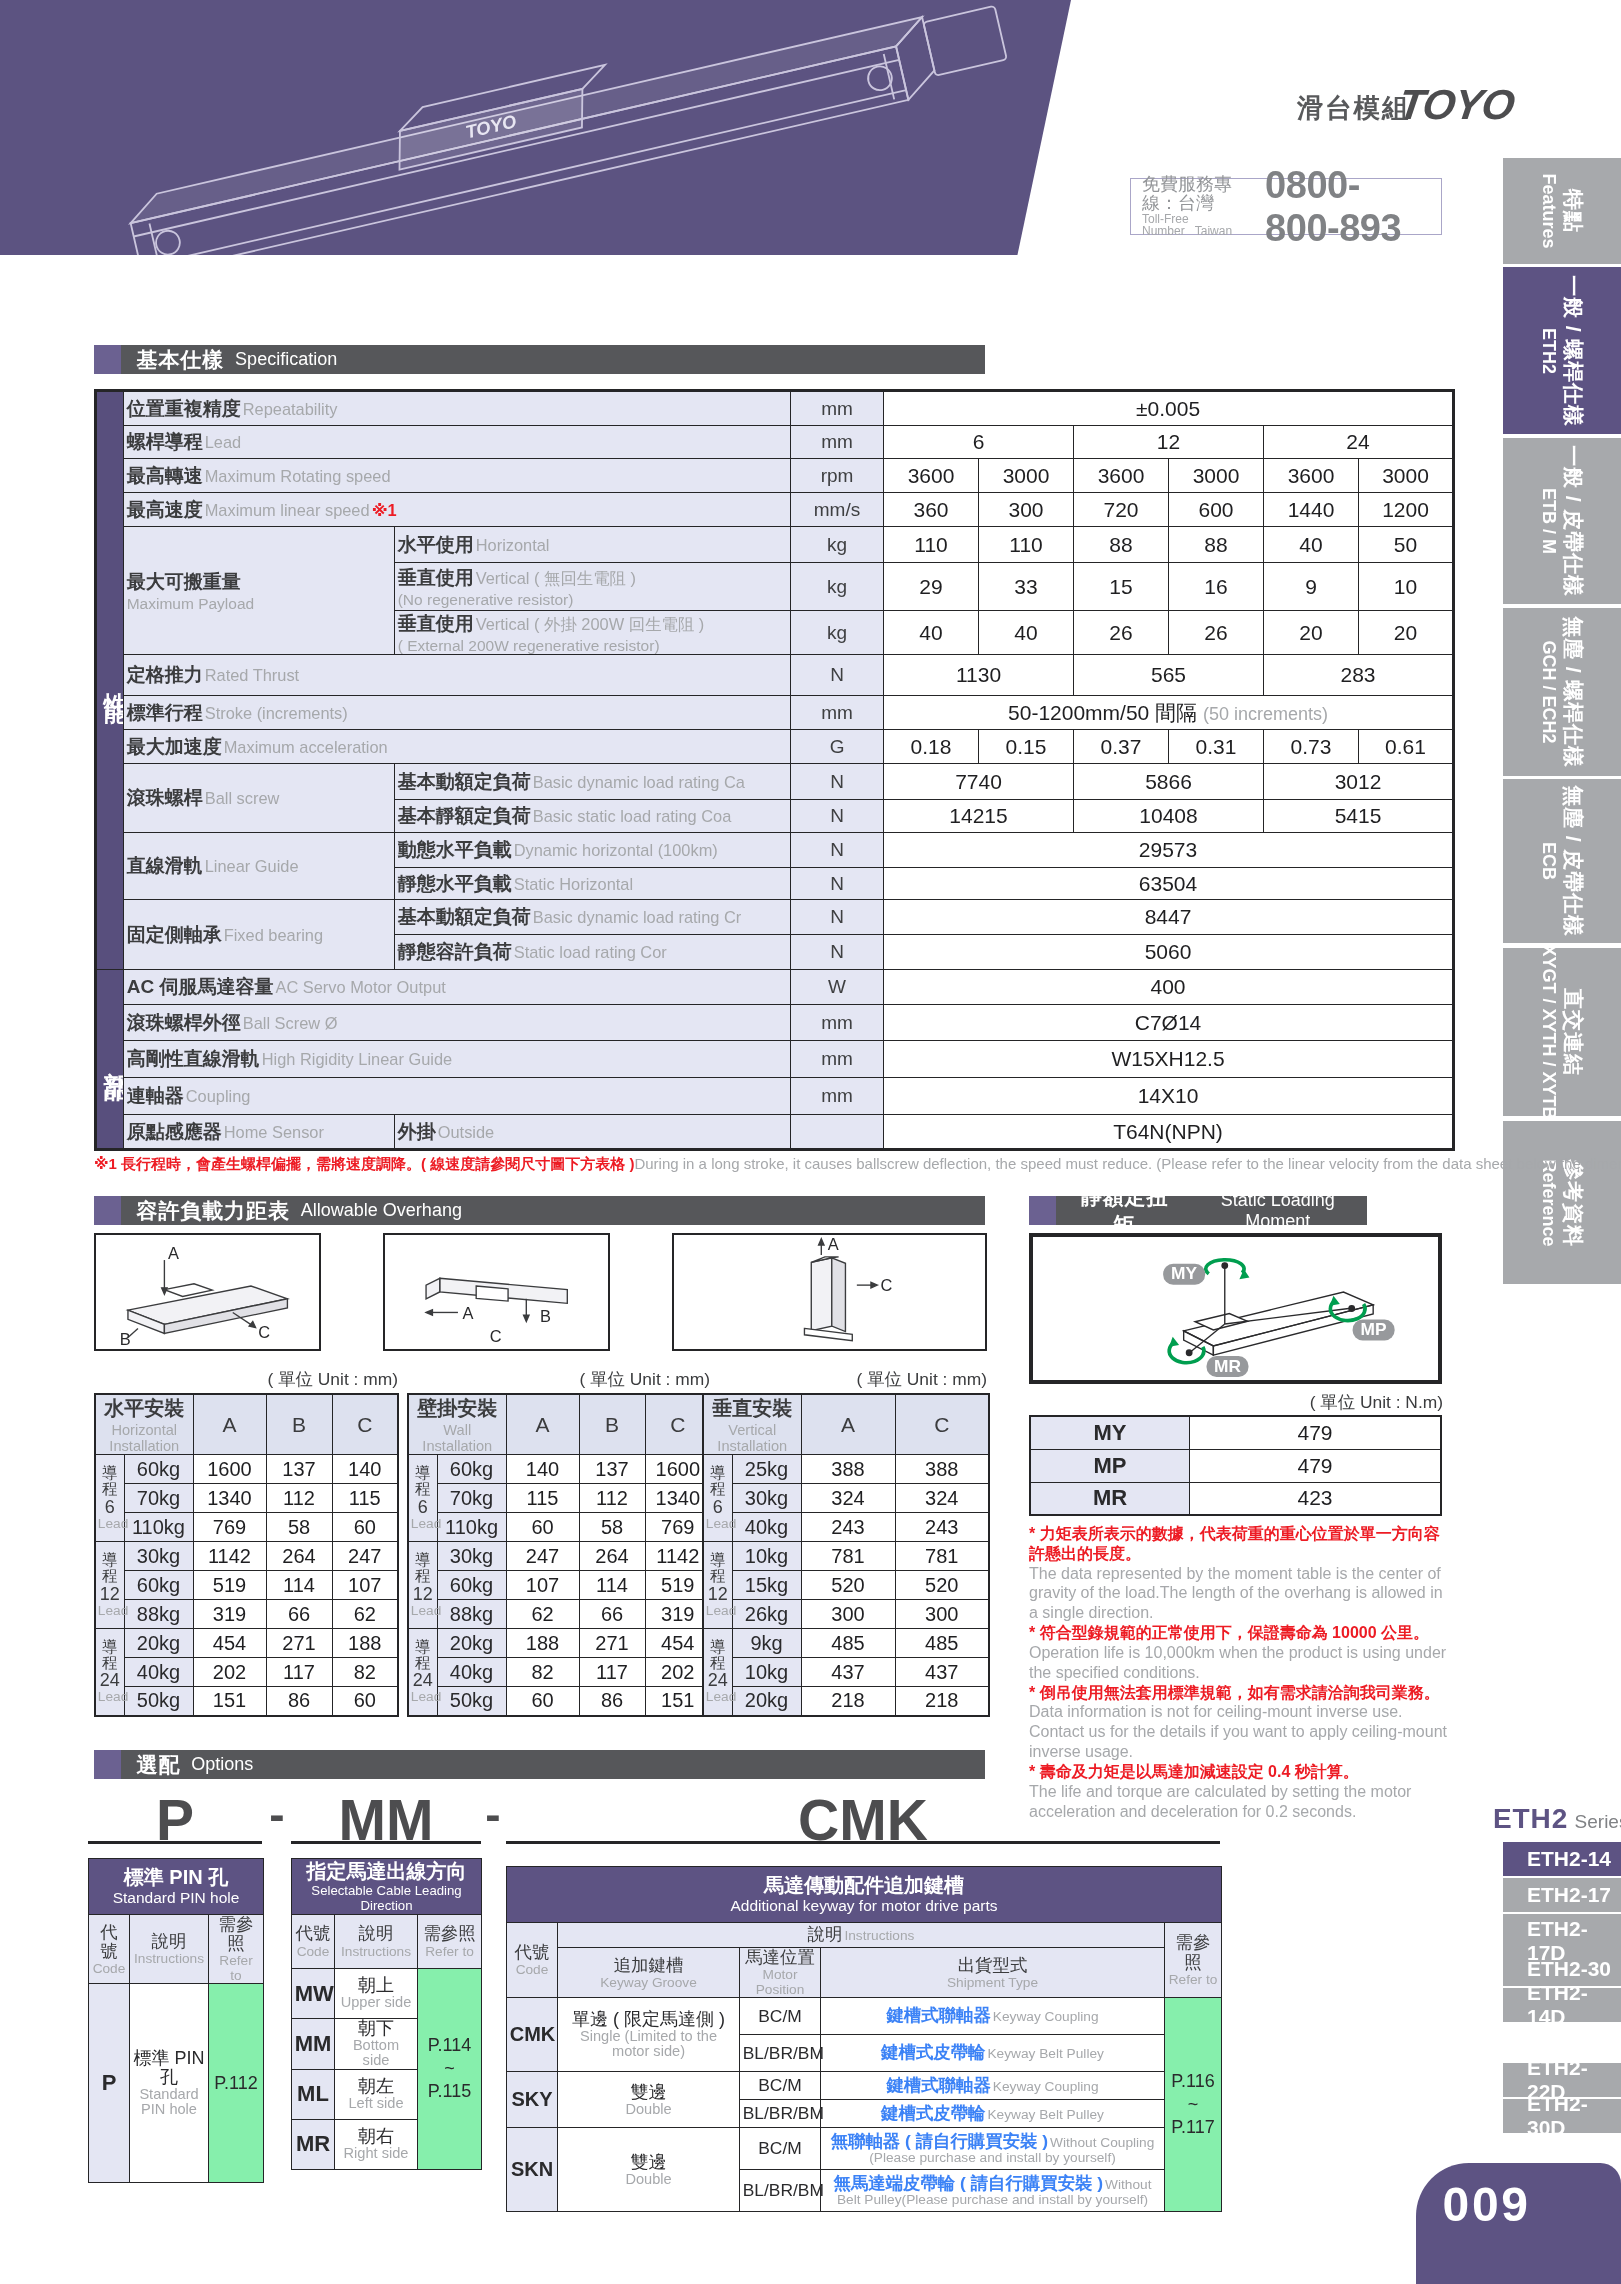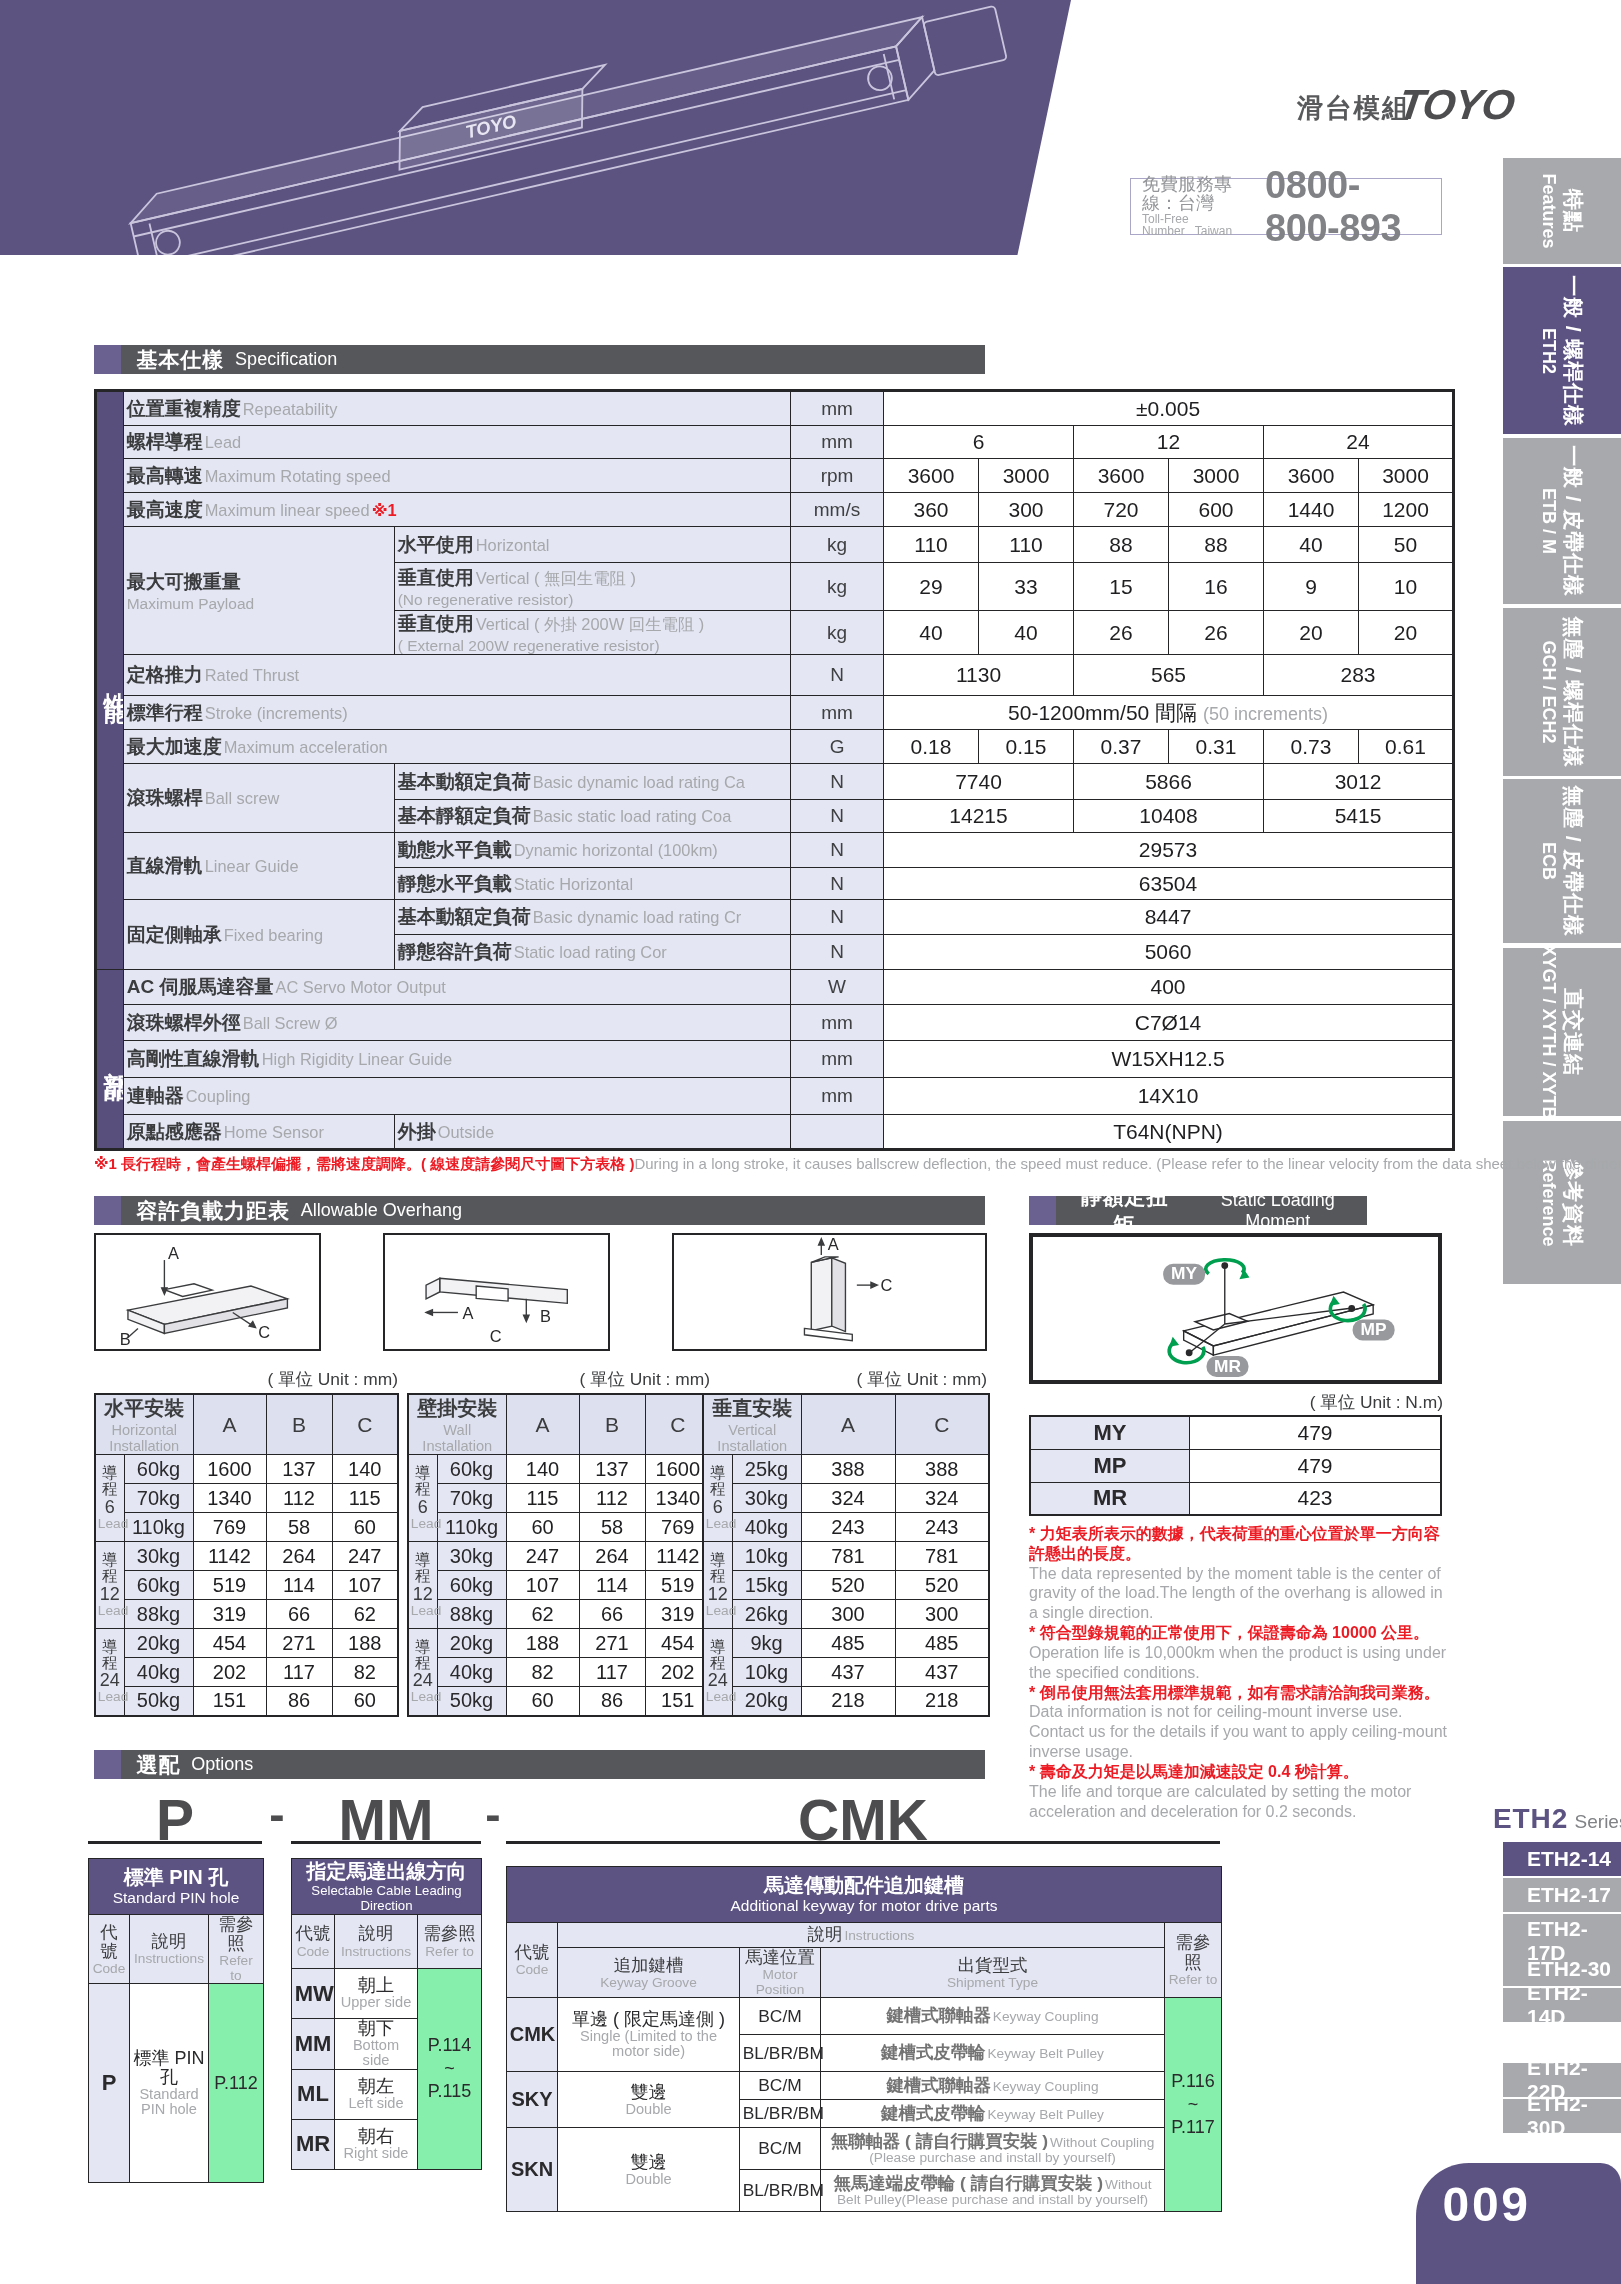--- a/index.html
+++ b/index.html
@@ -81,21 +81,21 @@
   .p-head .h-en{display:block;font-size:15.5px;}
   .colhead{background:#e4e6f3;line-height:1.1;}
   .colhead .c-zh{display:block;font-size:17.4px;color:#3b3c3e;}
   .colhead .c-en{display:block;font-size:13.7px;color:#a6a8ab;}
   .codecell{background:#e4e6f3;font-size:22px;font-weight:600;color:#2a2a2c;}
   .desccell{background:#fff;text-align:left;padding-left:6.4px;line-height:1.05;}
   .desccell .d-zh{display:block;font-size:18px;color:#2a2a2c;}
   .desccell .d-en{display:block;font-size:14.6px;color:#a6a8ab;}
   .refcell{background:#86efac;font-size:18px;color:#2a2a2c;line-height:1.3;}
   .shipcell{background:#fff;text-align:left;padding-left:6.4px;line-height:1.02;}
-  .shipcell .d-zh{font-size:17.4px;color:#737373;font-weight:600;}
+  .shipcell .d-zh{font-size:17.4px;color:#3b82f6;font-weight:600;}
   .shipcell .d-en{font-size:13.7px;color:#a6a8ab;}
   .poscell{background:#fff;font-size:17.4px;text-align:left;padding-left:5.5px;color:#2a2a2c;}
   
   .series-title{position:absolute;left:1493px;top:1803px;}
   .series-title .st-a{font-size:28px;font-weight:bold;color:#5d5383;letter-spacing:0.9px;}
   .series-title .st-b{font-size:19px;color:#808285;margin-left:6.4px;}
   .series-item{position:absolute;left:1503px;width:118px;height:34px;background:#a7a9ac;color:#fff;
                font-size:21px;font-weight:bold;display:flex;align-items:center;padding-left:24px;box-sizing:border-box;}
   .series-item.active{background:#5d5383;}
   

